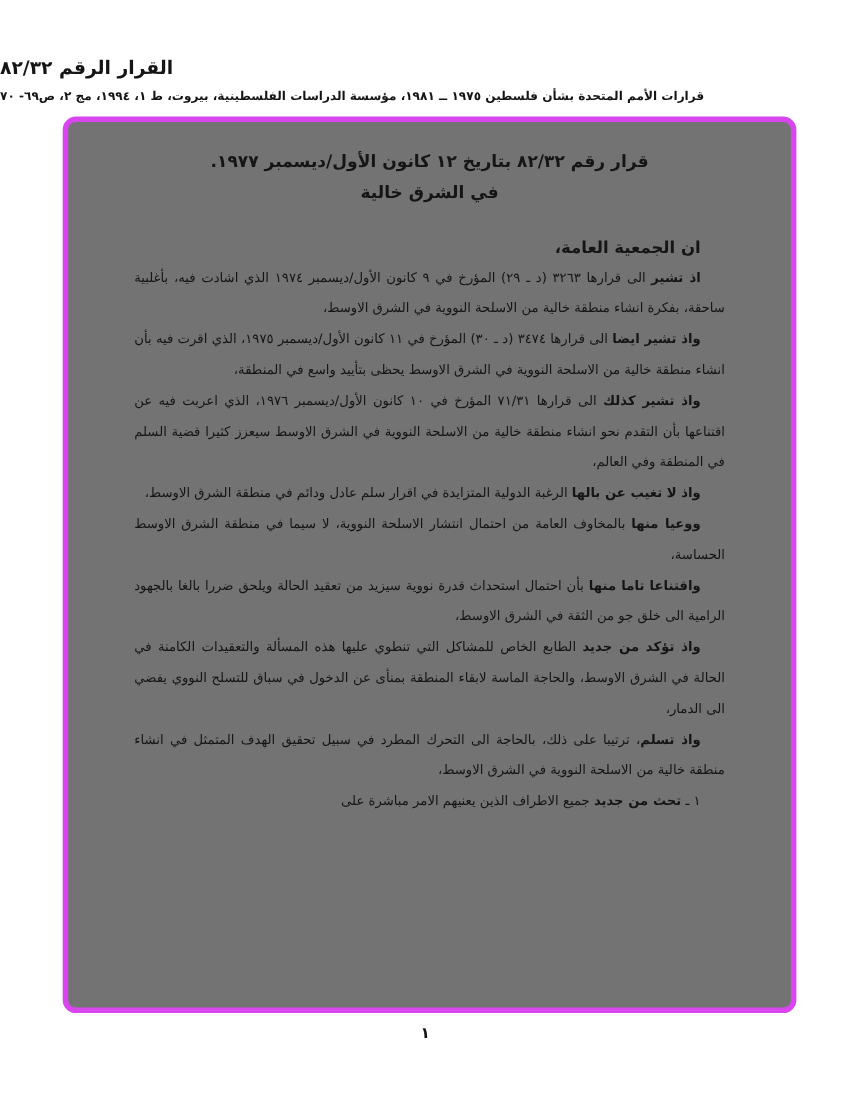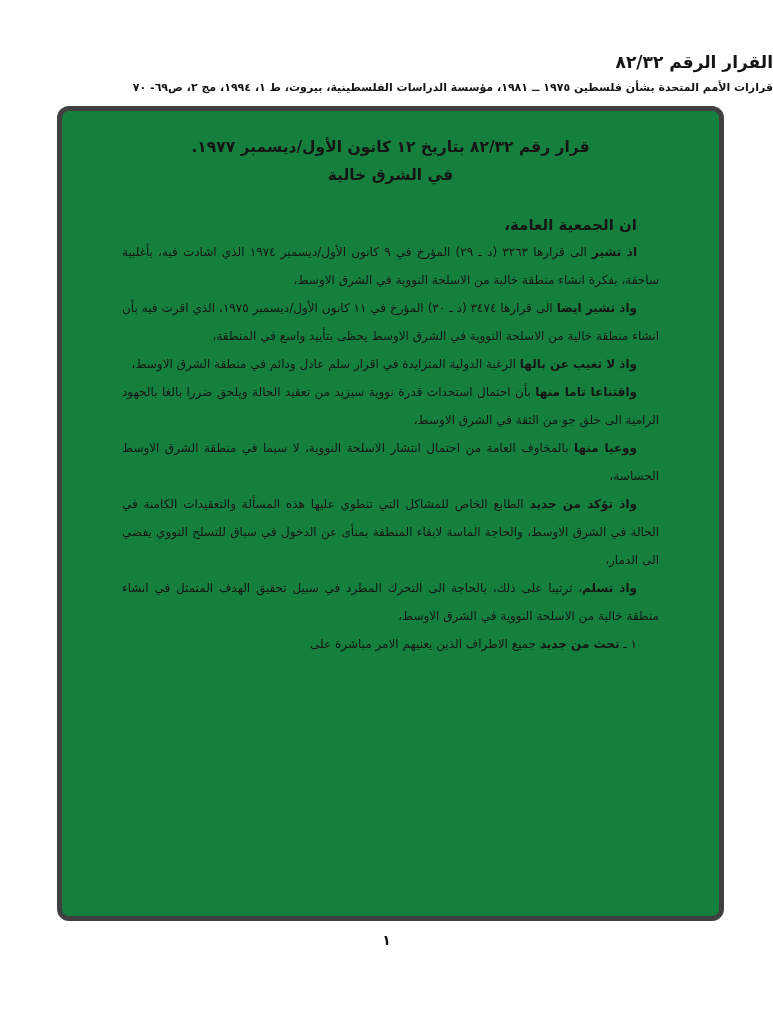--- a/index.html
+++ b/index.html
@@ -12,42 +12,42 @@
     width: 773px;
     height: 1018px;
     background: #ffffff;
     font-family: "DejaVu Sans", sans-serif;
     color: #151515;
     direction: rtl;
     overflow: hidden;
   }
   .doc-header {
     padding-top: 52px;
-    text-align: right;
+    text-align: left;
   }
   .doc-title {
     font-size: 17px;
     font-weight: 700;
     letter-spacing: 0.5px;
   }
   .doc-citation {
     margin-top: 9px;
     font-size: 11px;
     font-weight: 700;
     white-space: nowrap;
   }
   .green-box {
     box-sizing: border-box;
     width: 667px;
     height: 815px;
     margin: 12px 49px 0 57px;
-    border: 5px solid #404040;
+    border: 5px solid #d946ef;
     border-radius: 12px;
     padding: 22px 60px 28px 60px;
-    background: #15803d;
+    background: #737373;
   }
   .doc-heading {
     text-align: center;
     font-weight: 700;
     font-size: 15.5px;
     line-height: 28px;
   }
   .opening {
     margin: 24px 0 0 0;
     font-size: 15px;
@@ -88,26 +88,27 @@
       <div>قرار رقم ٨٢/٣٢ بتاريخ ١٢ كانون الأول/ديسمبر ١٩٧٧.</div>
       <div>في الشرق خالية</div>
     </div>
 
     <p class="opening">ان الجمعية العامة،</p>
 
     <p class="para"><span></span><span class="lead">اذ تشير</span><span> الى قرارها ٣٢٦٣ (د ـ ٢٩) المؤرخ في ٩ كانون الأول/ديسمبر ١٩٧٤ الذي اشادت فيه، بأغلبية ساحقة، بفكرة انشاء منطقة خالية من الاسلحة النووية في الشرق الاوسط،</span></p>
 
     <p class="para"><span></span><span class="lead">واذ تشير ايضا</span><span> الى قرارها ٣٤٧٤ (د ـ ٣٠) المؤرخ في ١١ كانون الأول/ديسمبر ١٩٧٥، الذي اقرت فيه بأن انشاء منطقة خالية من الاسلحة النووية في الشرق الاوسط يحظى بتأييد واسع في المنطقة،</span></p>
 
+    <p class="para"><span></span><span class="lead">واذ تشير كذلك</span><span> الى قرارها ٧١/٣١ المؤرخ في ١٠ كانون الأول/ديسمبر ١٩٧٦، الذي اعربت فيه عن اقتناعها بأن التقدم نحو انشاء منطقة خالية من الاسلحة النووية في الشرق الاوسط سيعزز كثيرا قضية السلم في المنطقة وفي العالم،</span></p>
 
     <p class="para"><span></span><span class="lead">واذ لا تغيب عن بالها</span><span> الرغبة الدولية المتزايدة في اقرار سلم عادل ودائم في منطقة الشرق الاوسط،</span></p>
 
+    <p class="para"><span></span><span class="lead">ووعيا منها</span><span> بالمخاوف العامة من احتمال انتشار الاسلحة النووية، لا سيما في منطقة الشرق الاوسط الحساسة،</span></p>
+
     <p class="para"><span></span><span class="lead">واقتناعا تاما منها</span><span> بأن احتمال استحداث قدرة نووية سيزيد من تعقيد الحالة ويلحق ضررا بالغا بالجهود الرامية الى خلق جو من الثقة في الشرق الاوسط،</span></p>
-
-    <p class="para"><span></span><span class="lead">ووعيا منها</span><span> بالمخاوف العامة من احتمال انتشار الاسلحة النووية، لا سيما في منطقة الشرق الاوسط الحساسة،</span></p>
 
     <p class="para"><span></span><span class="lead">واذ تؤكد من جديد</span><span> الطابع الخاص للمشاكل التي تنطوي عليها هذه المسألة والتعقيدات الكامنة في الحالة في الشرق الاوسط، والحاجة الماسة لابقاء المنطقة بمنأى عن الدخول في سباق للتسلح النووي يفضي الى الدمار،</span></p>
 
     <p class="para"><span></span><span class="lead">واذ تسلم</span><span>، ترتيبا على ذلك، بالحاجة الى التحرك المطرد في سبيل تحقيق الهدف المتمثل في انشاء منطقة خالية من الاسلحة النووية في الشرق الاوسط،</span></p>
 
     <p class="para"><span>١ ـ </span><span class="lead">تحث من جديد</span><span> جميع الاطراف الذين يعنيهم الامر مباشرة على</span></p>
 
   </section>
 
   <footer class="doc-footer">

